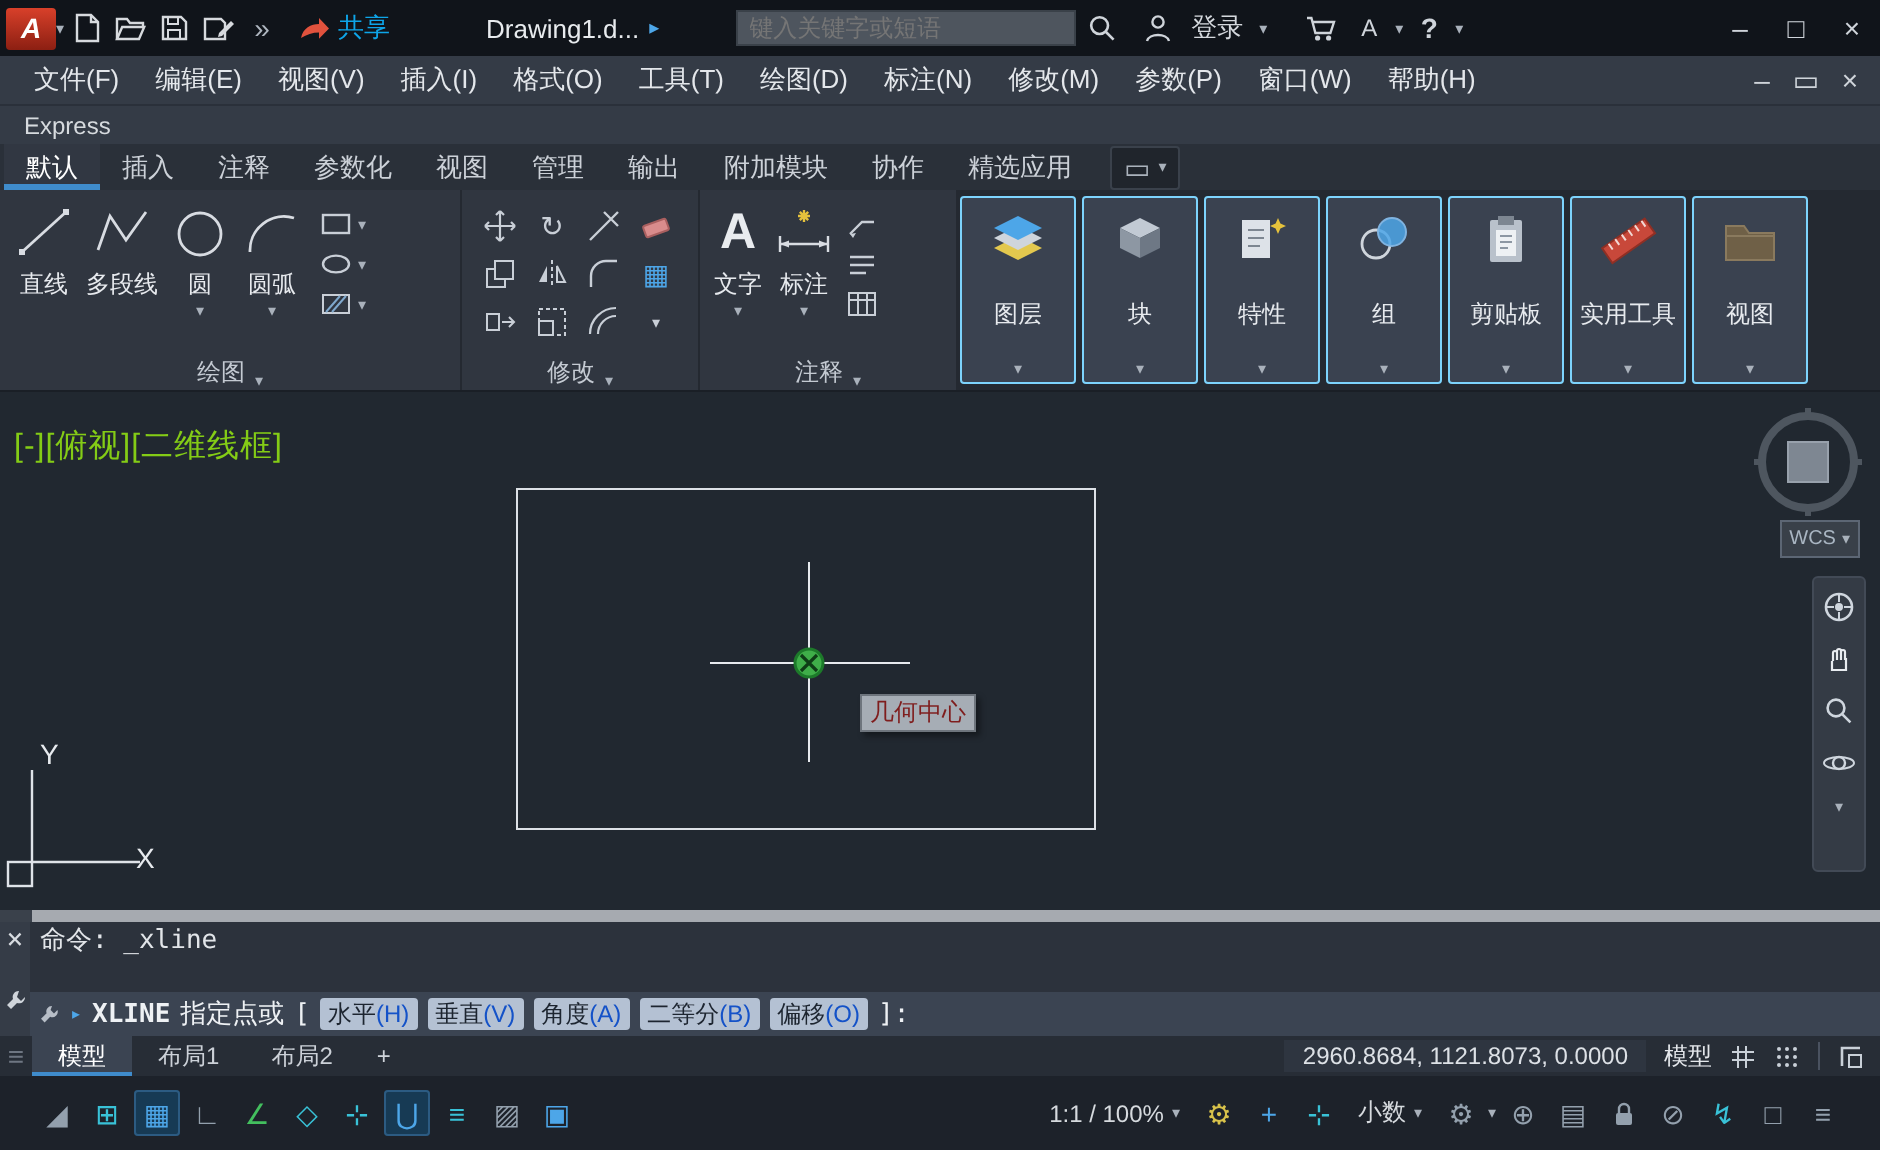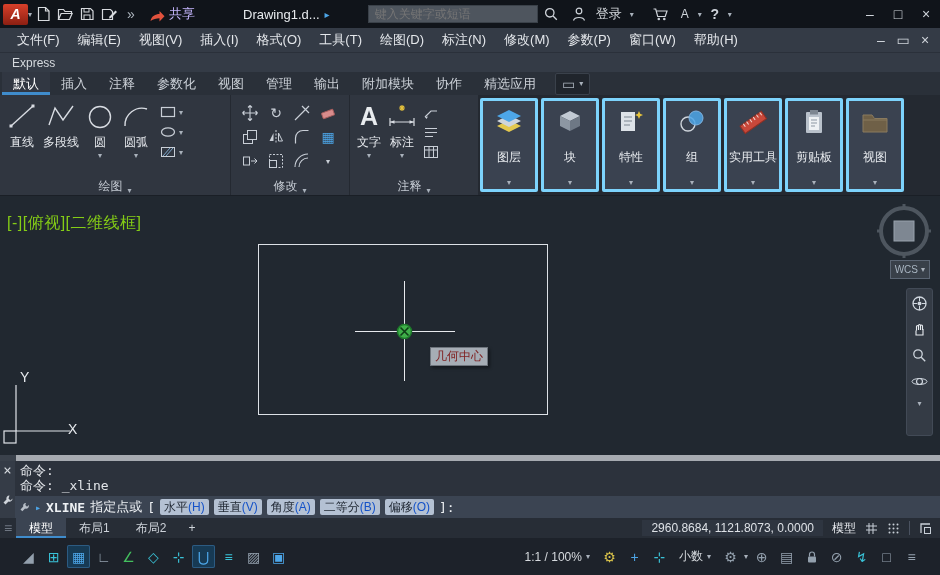--- a/index.html
+++ b/index.html
@@ -39,21 +39,21 @@
 .g-max::after{content:"□"}
 .g-restore::after{content:"▭"}
 .g-x::after{content:"×"}
 .g-qm::after{content:"?";font-weight:bold}
 .g-ovf::after{content:"»"}
 .g-a::after{content:"A";font-size:12px}
 
 .titlebar{height:28px;background:#10141a;display:flex;align-items:center;font-size:13px;flex:0 0 auto;padding:0 0 0 3px}
 .logo{width:25px;height:21px;background:linear-gradient(180deg,#d8402a,#8c1f12);border-radius:2px;font-weight:bold;font-style:italic;color:#fff;font-size:14px}
 .qat{width:22px;height:22px}
-.share{display:flex;align-items:flex-end;gap:4px;padding:0 6px;color:#c4b5fd}
+.share{display:flex;align-items:flex-start;gap:4px;padding:0 6px;color:#0ea5e9}
 .doc-title{display:flex;align-items:center;gap:5px;margin-left:42px;color:#e8ebee}
 .search{display:flex;align-items:center;margin-left:38px;gap:2px}
 .search input{width:170px;height:18px;background:#4e555e;border:1px solid #3a4149;color:#c6ccd3;font-size:12px;padding:0 6px;font-family:"Liberation Sans",sans-serif;outline:none}
 .tb-right{display:flex;align-items:center;margin-left:6px;gap:2px}
 .tbtn{height:22px;padding:0 4px;color:#d4d8dd}
 .win-btn{width:28px;height:28px;color:#cfd4da;font-size:14px}
 .win-btns{margin-left:auto;display:flex}
 
 .menubar{height:24px;background:#343b46;display:flex;align-items:center;font-size:13px;color:#e4e7eb;padding-left:8px;flex:0 0 auto}
 .menu-item{padding:0 9px;line-height:24px;white-space:nowrap}
@@ -70,21 +70,21 @@
 .ribbon{height:100px;background:#242931;display:flex;gap:1px;flex:0 0 auto}
 .panel{background:#303640;display:flex;flex-direction:column;flex:0 0 auto}
 .ptools{flex:1;display:flex;align-items:flex-start;padding:6px 4px 0}
 .ptitle{height:18px;display:flex;align-items:flex-end;justify-content:center;gap:5px;font-size:12px;color:#c4cad2}
 .tool{display:flex;flex-direction:column;align-items:center;padding:0 3px;font-size:12px;color:#e7eaee}
 .tool .lbl{margin-top:3px;white-space:nowrap}
 .minicol{display:flex;flex-direction:column;gap:2px;margin-left:6px;padding-top:2px}
 .mrow{display:flex;align-items:center;gap:3px;height:18px}
 .migrid{display:flex;flex-wrap:wrap;width:106px;padding-top:2px}
 .mi{width:26px;height:24px;display:flex;align-items:center;justify-content:center;color:#c9cfd7}
-.bigbtn{width:58px;margin:3px 1px;background:#3a4250;border:3px solid #7dd3fc;border-radius:2px;display:flex;flex-direction:column;align-items:center;justify-content:space-between;font-size:12px;color:#e7eaee;padding:7px 0 2px}
+.bigbtn{width:58px;margin:3px 1px;background:#3a4250;border:1px solid #7dd3fc;border-radius:2px;display:flex;flex-direction:column;align-items:center;justify-content:space-between;font-size:12px;color:#e7eaee;padding:7px 0 2px}
 
 .canvas{flex:1;background:#212830;position:relative;min-height:0;border-top:1px solid #1a1f26}
 .vplabel{position:absolute;left:7px;top:17px;font-size:16px;color:#84cc16;letter-spacing:.5px}
 .rect{position:absolute;left:258px;top:48px;width:290px;height:171px;border:1px solid #dde1e6}
 .ch-v{position:absolute;left:404px;top:85px;width:1px;height:100px;background:#e7eaee}
 .ch-h{position:absolute;left:355px;top:135px;width:100px;height:1px;background:#e7eaee}
 .snap{position:absolute;left:396px;top:127px}
 .tooltip{position:absolute;left:430px;top:151px;background:#a6adb5;border:1px solid #6e757d;color:#7f1d1d;font-size:12px;padding:0 4px;line-height:17px;box-shadow:2px 2px 3px rgba(0,0,0,.4)}
 .ucs{position:absolute;left:2px;bottom:4px;width:92px;height:82px}
 .ucs .ax{position:absolute;color:#e7eaee;font-size:14px}
@@ -460,39 +460,39 @@
             <circle cx="11" cy="16" r="7" fill="none" stroke="#cfd5dc" stroke-width="1.4"></circle>
             <circle cx="19" cy="10" r="7" fill="#4da6e8" fill-opacity="0.85" stroke="#7fb3e0"></circle>
           </svg>
         </span>
       <span>组</span>
       <span class="cdown"></span>
     </div>
     <div class="bigbtn">
       <span class="i">
           <svg width="30" height="28">
+            <rect x="7" y="4" width="16" height="21" rx="1" fill="#b9c1cb"></rect>
+            <rect x="11" y="2" width="8" height="4.5" fill="#7d8691"></rect>
+            <rect x="10" y="9" width="10" height="13" fill="#eef1f4"></rect>
+            <path d="M12 12h6M12 15h6M12 18h4" stroke="#8d97a3"></path>
+          </svg>
+        </span>
+      <span>剪贴板</span>
+      <span class="cdown"></span>
+    </div>
+    <div class="bigbtn">
+      <span class="i">
+          <svg width="30" height="28">
             <g transform="rotate(-35 15 14)">
               <rect x="2" y="10" width="26" height="9" fill="#c8483a" stroke="#8f2f24"></rect>
               <path d="M6 10v3.5M10 10v3.5M14 10v3.5M18 10v3.5M22 10v3.5M26 10v3.5" stroke="#f2d8d4"></path>
             </g>
           </svg>
         </span>
       <span>实用工具</span>
-      <span class="cdown"></span>
-    </div>
-    <div class="bigbtn">
-      <span class="i">
-          <svg width="30" height="28">
-            <rect x="7" y="4" width="16" height="21" rx="1" fill="#b9c1cb"></rect>
-            <rect x="11" y="2" width="8" height="4.5" fill="#7d8691"></rect>
-            <rect x="10" y="9" width="10" height="13" fill="#eef1f4"></rect>
-            <path d="M12 12h6M12 15h6M12 18h4" stroke="#8d97a3"></path>
-          </svg>
-        </span>
-      <span>剪贴板</span>
       <span class="cdown"></span>
     </div>
     <div class="bigbtn">
       <span class="i">
           <svg width="30" height="28">
             <path d="M3 7h9l2.5 3.5H27V24H3z" fill="#6f6047" stroke="#8a7a5e"></path>
             <path d="M3 12h24" stroke="#8a7a5e"></path>
           </svg>
         </span>
       <span>视图</span>
@@ -571,21 +571,20 @@
       </div>
     <div class="crail">
       <span class="x g g-x"></span>
       <span class="i wr">
           <svg width="12" height="12">
             <path d="M7.5 1.5a3 3 0 0 0-3 4L1.5 8.5l2 2L6.5 7.5a3 3 0 0 0 4-3L8.5 6.5l-2-2z" fill="#cfd4da"></path>
           </svg>
         </span>
     </div>
     <div class="chist">
-      <div>命令:</div>
       <div>命令: _xline</div>
     </div>
     <div class="cinput">
       <span class="i">
           <svg width="11" height="11">
             <path d="M7 1a2.7 2.7 0 0 0-2.7 3.6L1.5 7.4l1.8 1.8 2.8-2.8A2.7 2.7 0 0 0 9.7 3L8 4.7 6.3 3z" fill="#b7bec7"></path>
           </svg>
         </span>
       <span class="cright"></span>
       <span class="cmdname">XLINE</span>

